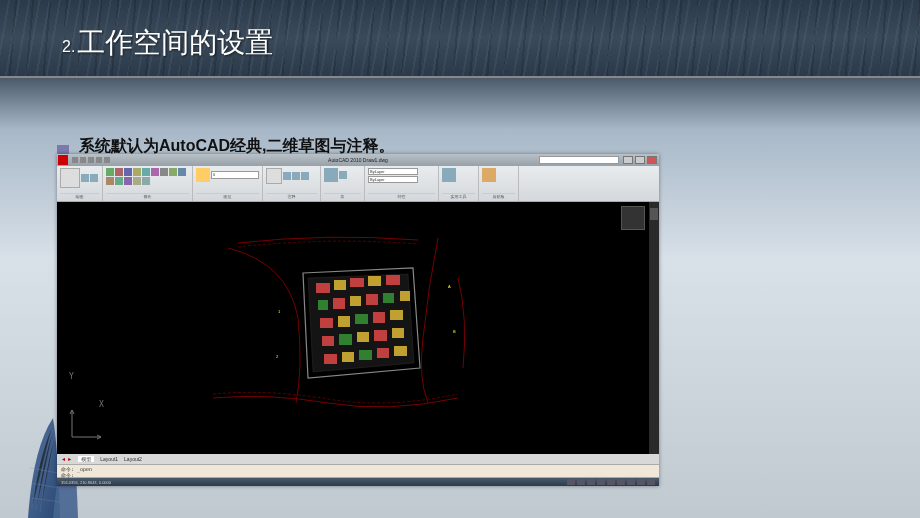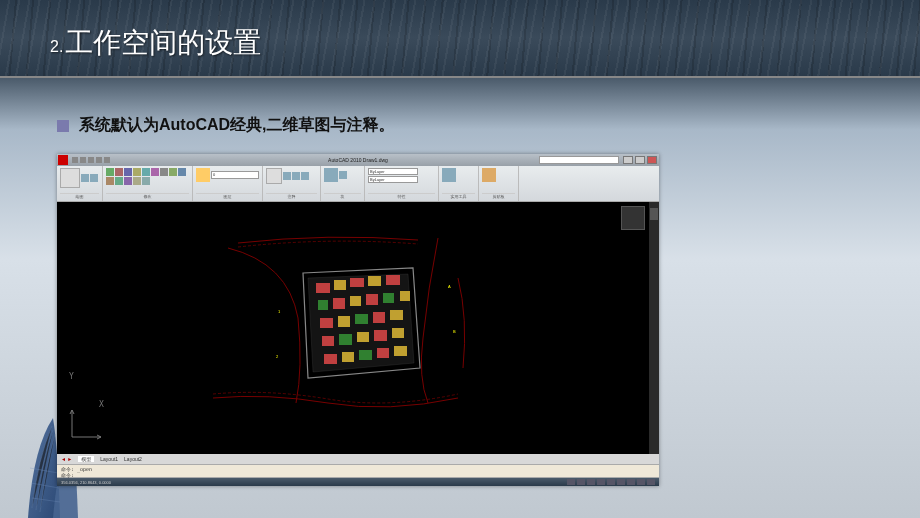--- a/index.html
+++ b/index.html
@@ -1,25 +1,25 @@
 <!DOCTYPE html>
 <html><head>
 <meta charset="utf-8">
 <style>
 *{margin:0;padding:0;box-sizing:border-box}
 body{width:920px;height:518px;overflow:hidden;font-family:"Microsoft YaHei",SimSun,sans-serif;position:relative;background:linear-gradient(180deg,#3a4a5a 0,#4a5a6a 15%,#a8b8c8 25%,#d8e0e8 50%,#c0c8d0 100%)}
 
 
 .header-band{position:absolute;top:0;left:0;right:0;height:78px;background:linear-gradient(180deg,#2a3a4a 0,#3a4a5a 50%,#2a3a4a 100%);border-bottom:2px solid #888}
 .header-band::before{content:"";position:absolute;inset:0;background:repeating-linear-gradient(100deg,transparent 0,transparent 8px,rgba(255,255,255,.05) 8px,rgba(255,255,255,.05) 10px),repeating-linear-gradient(95deg,transparent 0,transparent 15px,rgba(0,0,0,.15) 15px,rgba(0,0,0,.15) 17px)}
-.slide-title{position:absolute;left:50px;top:24px;color:#fff;font-size:28px;font-weight:500;text-shadow:1px 1px 2px rgba(0,0,0,.6)}
+.slide-title{position:absolute;left:62px;top:24px;color:#fff;font-size:28px;font-weight:500;text-shadow:1px 1px 2px rgba(0,0,0,.6)}
 .slide-title .num{font-size:16px;vertical-align:baseline;margin-right:2px}
 
 
-.bullet-row{position:absolute;left:57px;top:115px;display:flex;align-items:center;gap:10px}
+.bullet-row{position:absolute;left:57px;top:136px;display:flex;align-items:flex-end;gap:10px}
 .bullet-sq{width:12px;height:12px;background:#7a7aad}
 .bullet-text{color:#111;font-size:16px;font-weight:600}
 
 
 .tower{position:absolute;left:18px;bottom:0;width:70px;height:110px;overflow:hidden;opacity:.9}
 .tower svg{display:block}
 
 
 .shot{position:absolute;left:57px;top:154px;width:602px;height:332px;background:#1a1a1a;box-shadow:0 0 4px rgba(0,0,0,.4)}
 

